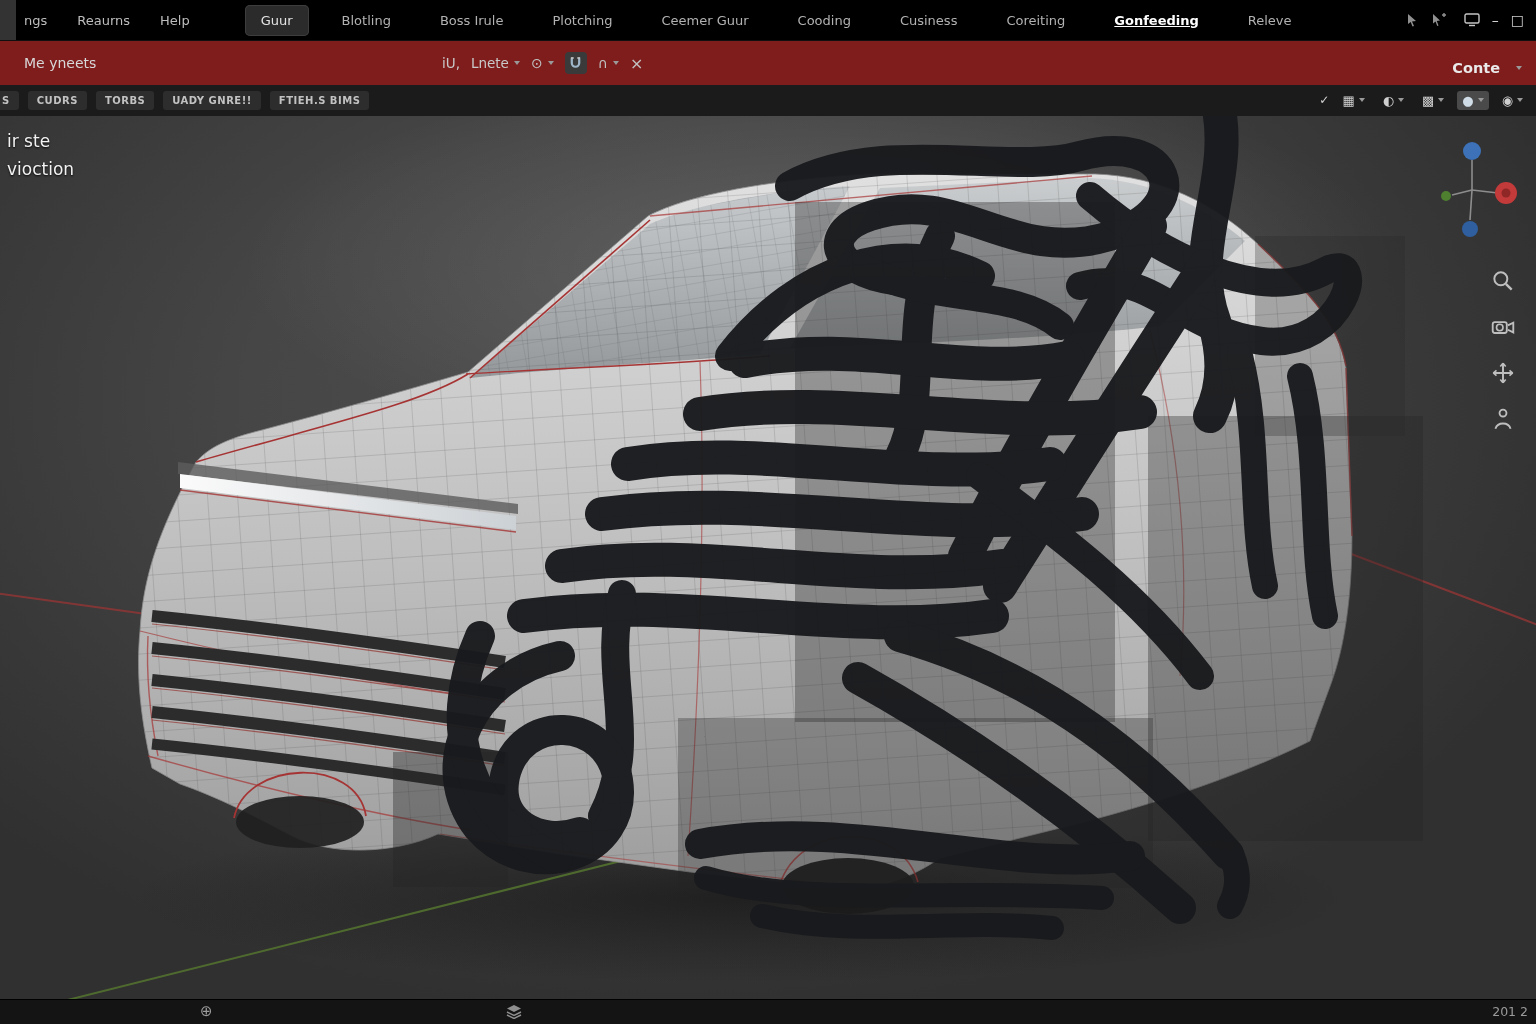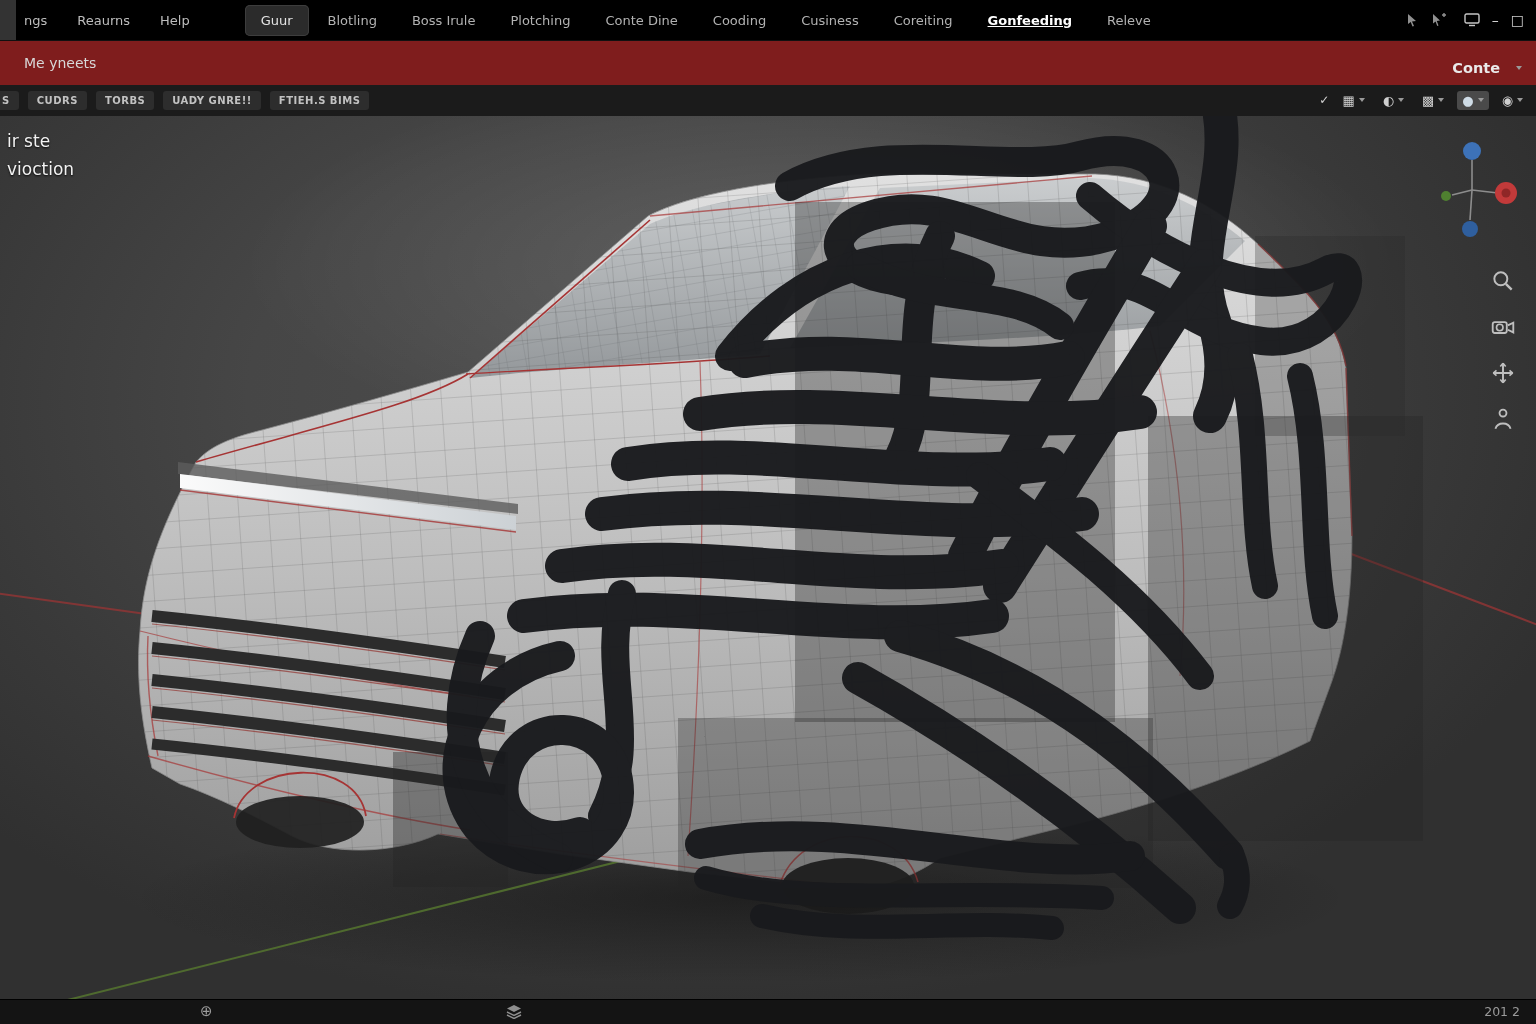--- a/index.html
+++ b/index.html
@@ -6,21 +6,21 @@
   body{
     width:1536px;height:1024px;position:relative;overflow:hidden;
     background:#333;font-family:"DejaVu Sans","Liberation Sans",sans-serif;
     -webkit-font-smoothing:antialiased;
   }
   
   .topbar{position:absolute;top:0;left:16px;right:0;height:40px;background:#000000;
     display:flex;align-items:center;font-size:13px;color:#bdbdbd;z-index:30;}
   .menu-item{padding:0 15px;white-space:nowrap;}
   .menu-item:first-child{padding-left:8px;}
-  .tabs{display:flex;align-items:center;height:100%;margin-left:40px;gap:3px;}
+  .tabs{display:flex;align-items:center;height:100%;margin-left:40px;gap:17px;}
   .tab{padding:8px 16px;border-radius:5px 5px 0 0;color:#b2b2b2;white-space:nowrap;cursor:default;}
   .tab.active{background:#2b2b2b;box-shadow:inset 0 0 0 1px #3d3d3d;color:#e3e3e3;border-radius:5px;}
   .tab.bright{color:#ffffff;font-weight:bold;text-decoration:underline;}
   .topbar-right{margin-left:auto;display:flex;align-items:center;gap:16px;padding-right:12px;color:#c5c5c5;}
   .small-tools{display:flex;gap:10px;align-items:center;opacity:.8;}
   .win-controls{display:flex;gap:12px;align-items:center;font-size:14px;color:#d0d0d0;}
 
   
   .bar2{position:absolute;top:40px;left:0;right:0;height:44px;background:#7f1d1d;
     border-top:1px solid #101010;z-index:29;}
@@ -61,36 +61,36 @@
   .gizmo{position:absolute;top:18px;right:18px;z-index:6;}
   .side-tools{position:absolute;top:152px;right:20px;display:flex;flex-direction:column;
     gap:20px;align-items:center;z-index:6;}
   .tool-icon{opacity:.88;}
 
   
   .statusbar{position:absolute;bottom:0;left:0;right:0;height:24px;background:#141414;
     border-top:1px solid #000;color:#9a9a9a;font-size:12.5px;z-index:30;}
   .status-plus{position:absolute;left:200px;top:2px;font-size:15px;}
   .status-layers{position:absolute;left:506px;top:4px;}
-  .status-frame{position:absolute;right:16px;top:4px;}
+  .status-frame{position:absolute;right:8px;top:4px;}
 </style>
 </head>
 <body>
 
 <div class="topbar">
   <span class="menu-item">ngs</span>
   <span class="menu-item">Reaurns</span>
   <span class="menu-item">Help</span>
 
   <div class="tabs">
     <span class="tab active">Guur</span>
     <span class="tab">Blotling</span>
     <span class="tab">Boss Irule</span>
     <span class="tab">Plotching</span>
-    <span class="tab">Conte Dine</span>
+    <span class="tab">Ceemer Guur</span>
     <span class="tab">Cooding</span>
     <span class="tab">Cusiness</span>
     <span class="tab">Coreiting</span>
     <span class="tab bright">Gonfeeding</span>
     <span class="tab">Releve</span>
   </div>
 
   <div class="topbar-right">
     <span class="small-tools">
       <svg width="16" height="16" viewBox="0 0 16 16">
@@ -108,20 +108,42 @@
       </svg>
       <span>–</span>
       <span>□</span>
     </span>
   </div>
 </div>
 
 <div class="bar2">
   <span class="mode-label">Me yneets</span>
 
+  <div class="center-cluster">
+    <span>iU,</span>
+    <span class="dropdown">
+      <span>Lnete</span>
+      <span class="caret"></span>
+    </span>
+    <span class="dropdown">
+      <span class="glyph-icon">⊙</span>
+      <span class="caret"></span>
+    </span>
+    <span class="icon-btn-dark">
+      <svg width="13" height="13" viewBox="0 0 14 14">
+        <path d="M3,1.5 v5 a4,4 0 0 0 8,0 v-5" fill="none" stroke="#9fb6c9" stroke-width="2.4"></path>
+        <path d="M2,1 h3 M9,1 h3" stroke="#d8d8d8" stroke-width="1.6"></path>
+      </svg>
+    </span>
+    <span class="dropdown">
+      <span class="glyph-icon">∩</span>
+      <span class="caret"></span>
+    </span>
+    <span class="glyph-icon" style="font-size:16px;">×</span>
+  </div>
 </div>
 
 <div class="context-cluster">
   <span>Conte</span>
   <span class="caret"></span>
 </div>
 
 <div class="vheader">
   <span class="vtab">S</span>
   <span class="vtab">CUDRS</span>

